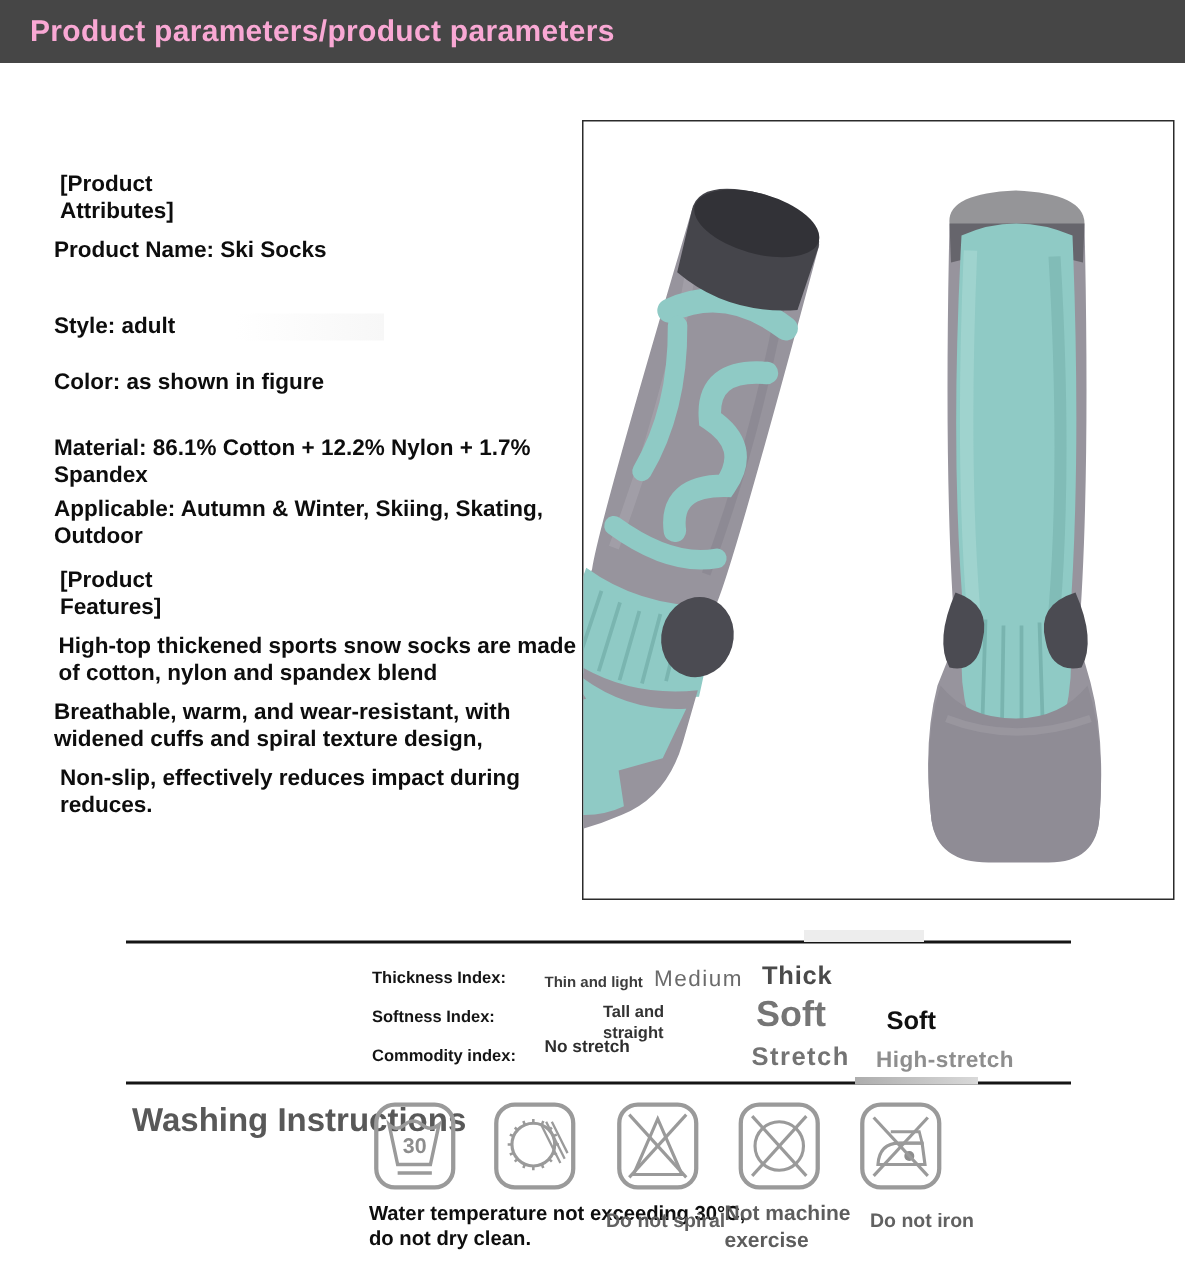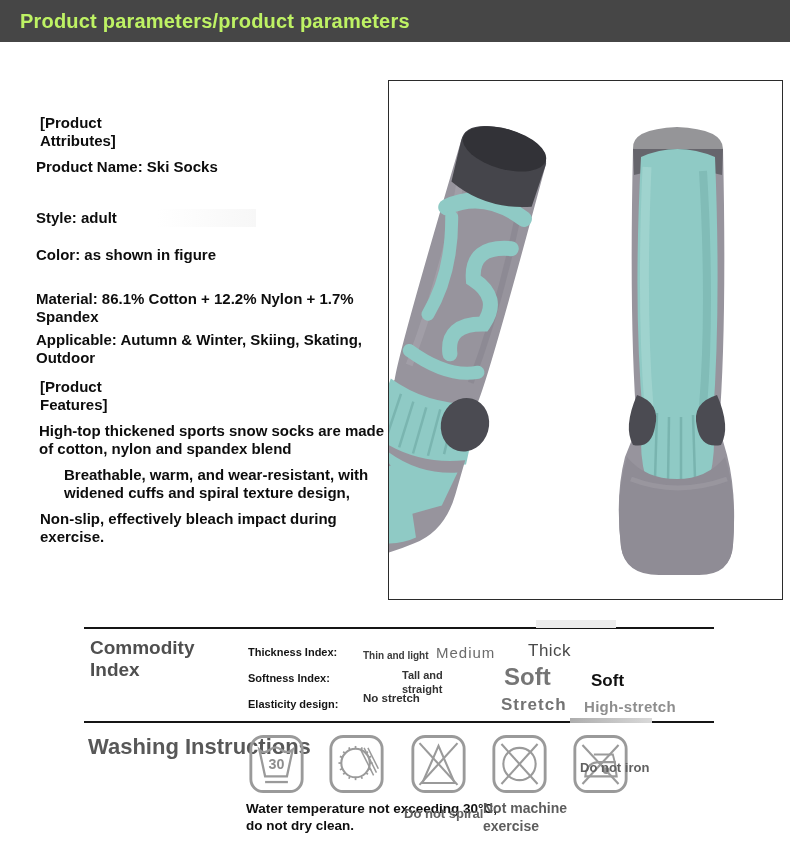--- a/index.html
+++ b/index.html
@@ -1,85 +1,85 @@
 <!DOCTYPE html>
 <html><head>
 <meta charset="utf-8">
 <style>
   * { margin:0; padding:0; box-sizing:border-box; }
   html,body { width:790px; height:847px; background:#fff; font-family:"Liberation Sans", sans-serif; position:relative; overflow:hidden; }
 
   
   .header { position:absolute; left:0; top:0; width:790px; height:42px; background:#464646; display:flex; align-items:center; }
-  .header .title { color:#bef264; font-size:20px; font-weight:bold; padding-left:20px; letter-spacing:0.2px; }
+  .header .title { color:#f9a8d4; font-size:20px; font-weight:bold; padding-left:20px; letter-spacing:0.2px; }
 
   
   .tblock { position:absolute; color:#0d0d0d; font-weight:bold; font-size:15px; line-height:1.17; }
   .b-attr-title   { left:40px; top:114px; width:130px; }
   .b-name         { left:36px; top:158px; width:200px; }
   .b-style        { left:36px; top:209px; width:220px; background:linear-gradient(to right,#fff 55%,#f7f7f7); }
   .b-color        { left:36px; top:246px; width:190px; }
   .b-material     { left:36px; top:290px; width:350px; }
   .b-applicable   { left:36px; top:331px; width:350px; }
   .b-feat-title   { left:40px; top:378px; width:130px; }
   .b-feat1        { left:39px; top:422px; width:346px; }
-  .b-feat2        { left:36px; top:466px; width:350px;margin-left:28px; }
+  .b-feat2        { left:36px; top:466px; width:350px; }
   .b-feat3        { left:40px; top:510px; width:340px; }
 
   
   .imgbox { position:absolute; left:388px; top:80px; width:395px; height:520px; border:1px solid #2b2b2b; background:#fff; }
 
   
   .ctable { position:absolute; left:84px; top:627px; width:630px; height:96px; border-top:2px solid #151515; border-bottom:2px solid #151515; }
   .ctable .cell { position:absolute; white-space:pre-line; }
   .ci-title   { left:6px;  top:8px;  width:125px; font-size:19px; font-weight:bold; color:#4f4f4f; line-height:1.15; }
   .ci-label   { font-size:11px; font-weight:bold; color:#141414; }
   .ci-l1 { left:164px; top:17px; }
   .ci-l2 { left:164px; top:43px; }
   .ci-l3 { left:164px; top:69px; }
   .v-thin     { left:279px; top:21px; font-size:10px;  font-weight:bold; color:#3c3c3c; }
   .v-medium   { left:352px; top:15px; font-size:15px;  font-weight:normal; color:#6b6b6b; letter-spacing:1px; }
-  .v-thick    { left:444px; top:12px; font-size:17px;  font-weight:normal; color:#4a4a4a; letter-spacing:0.5px; }
+  .v-thick    { left:424px; top:12px; font-size:17px;  font-weight:bold; color:#4a4a4a; letter-spacing:0.5px; }
   .v-tall     { left:279px; top:40px; width:62px;  font-size:11px; font-weight:bold; color:#333; line-height:1.25;margin-left:39px; }
   .v-moderate { left:353px; top:48px; width:74px;  font-size:11px; font-weight:bold; color:#3d3d3d; line-height:1.25; }
   .v-softbig  { left:420px; top:34px; font-size:24px; font-weight:600; color:#757575; }
   .v-softblk  { left:507px; top:42px; font-size:17px; font-weight:bold; color:#101010; }
   .v-nostretch{ left:279px; top:62px; width:58px;  font-size:11.5px; font-weight:bold; color:#2e2e2e; line-height:1.25; }
   .v-stretch  { left:417px; top:66px; font-size:17px; font-weight:600; color:#737373; letter-spacing:1px; }
   .v-highstr  { left:500px; top:69px; font-size:15px; font-weight:bold; color:#8e8e8e; letter-spacing:0.3px; }
   .grey-bar   { position:absolute; left:486px; top:89px; width:82px; height:5px; background:linear-gradient(to right,#adadad,#d9d9d9); }
   .ghost-rect { position:absolute; left:452px; top:-9px; width:80px; height:8px; background:#ededed; }
 
   
   .wash-title { position:absolute; left:88px; top:734px; font-size:22px; font-weight:bold; color:#585858; }
   .wicon { position:absolute; top:733px; width:57px; height:62px; }
   .wi-1 { left:248px; } .wi-2 { left:328px; } .wi-3 { left:410px; } .wi-4 { left:491px; } .wi-5 { left:572px; }
   .wcap { position:absolute; font-weight:bold; line-height:1.25; }
   .cap-temp   { left:210px; top:801px; width:270px; font-size:13.5px; color:#0e0e0e;margin-left:36px; }
   .cap-bleach { left:404px; top:806px; width:80px;  font-size:13px; color:#616161; }
   .cap-mach   { left:483px; top:800px; width:108px; font-size:14px; color:#5d5d5d; }
-  .cap-iron   { left:580px; top:760px; width:80px;  font-size:13px; color:#616161; }
+  .cap-iron   { left:580px; top:806px; width:80px;  font-size:13px; color:#616161; }
 </style>
 </head>
 <body>
 
 <div class="header">
   <div class="title">Product parameters/product parameters</div>
 </div>
 
 <div class="tblock b-attr-title">[Product Attributes]</div>
 <div class="tblock b-name">Product Name: Ski Socks</div>
 <div class="tblock b-style">Style: adult</div>
 <div class="tblock b-color">Color: as shown in figure</div>
 <div class="tblock b-material">Material: 86.1% Cotton + 12.2% Nylon + 1.7% Spandex</div>
 <div class="tblock b-applicable">Applicable: Autumn &amp; Winter, Skiing, Skating, Outdoor</div>
 <div class="tblock b-feat-title">[Product Features]</div>
 <div class="tblock b-feat1">High-top thickened sports snow socks are made of cotton, nylon and spandex blend</div>
 <div class="tblock b-feat2">Breathable, warm, and wear-resistant, with widened cuffs and spiral texture design,</div>
-<div class="tblock b-feat3">Non-slip, effectively bleach impact during exercise.</div>
+<div class="tblock b-feat3">Non-slip, effectively reduces impact during reduces.</div>
 
 <div class="imgbox">
   <svg width="393" height="518" viewBox="0 0 393 518">
 
     <g transform="translate(118,52) rotate(16)">
 
       <path d="M-42,18 Q-44,240 -40,268 L-46,300 Q-50,330 -40,340 L 44,340 Q 52,330 50,300 L 46,268 Q 50,240 46,18 Z" fill="#97949d"></path>
 
       <path d="M-36,30 Q-20,120 -30,250" stroke="#a8a5ad" stroke-width="7" fill="none" opacity="0.6"></path>
       <path d="M30,40 Q42,150 34,250" stroke="#87848d" stroke-width="6" fill="none" opacity="0.6"></path>
@@ -121,25 +121,24 @@
       <path d="M40,268 Q14,276 20,300 Q24,322 44,318 Q54,300 40,268 Z" fill="#4b4b52"></path>
 
       <path d="M-50,330 Q-62,368 -56,420 Q-52,448 -18,448 L22,448 Q54,448 56,418 Q60,366 48,330 Q30,352 0,352 Q-32,352 -50,330 Z" fill="#8f8c95"></path>
       <path d="M-46,352 Q0,370 50,352" stroke="#9d9aa3" stroke-width="5" fill="none" opacity="0.7"></path>
     </g>
   </svg>
 </div>
 
 <div class="ctable">
   <div class="ghost-rect"></div>
-  <div class="cell ci-title">Commodity Index</div>
 
   <div class="cell ci-label ci-l1">Thickness Index:</div>
   <div class="cell ci-label ci-l2">Softness Index:</div>
-  <div class="cell ci-label ci-l3">Elasticity design:</div>
+  <div class="cell ci-label ci-l3">Commodity index:</div>
 
   <div class="cell v-thin">Thin and light</div>
   <div class="cell v-medium">Medium</div>
   <div class="cell v-thick">Thick</div>
 
   <div class="cell v-tall">Tall and straight</div>
   <div class="cell v-softbig">Soft</div>
   <div class="cell v-softblk">Soft</div>
 
   <div class="cell v-nostretch">No stretch</div>

